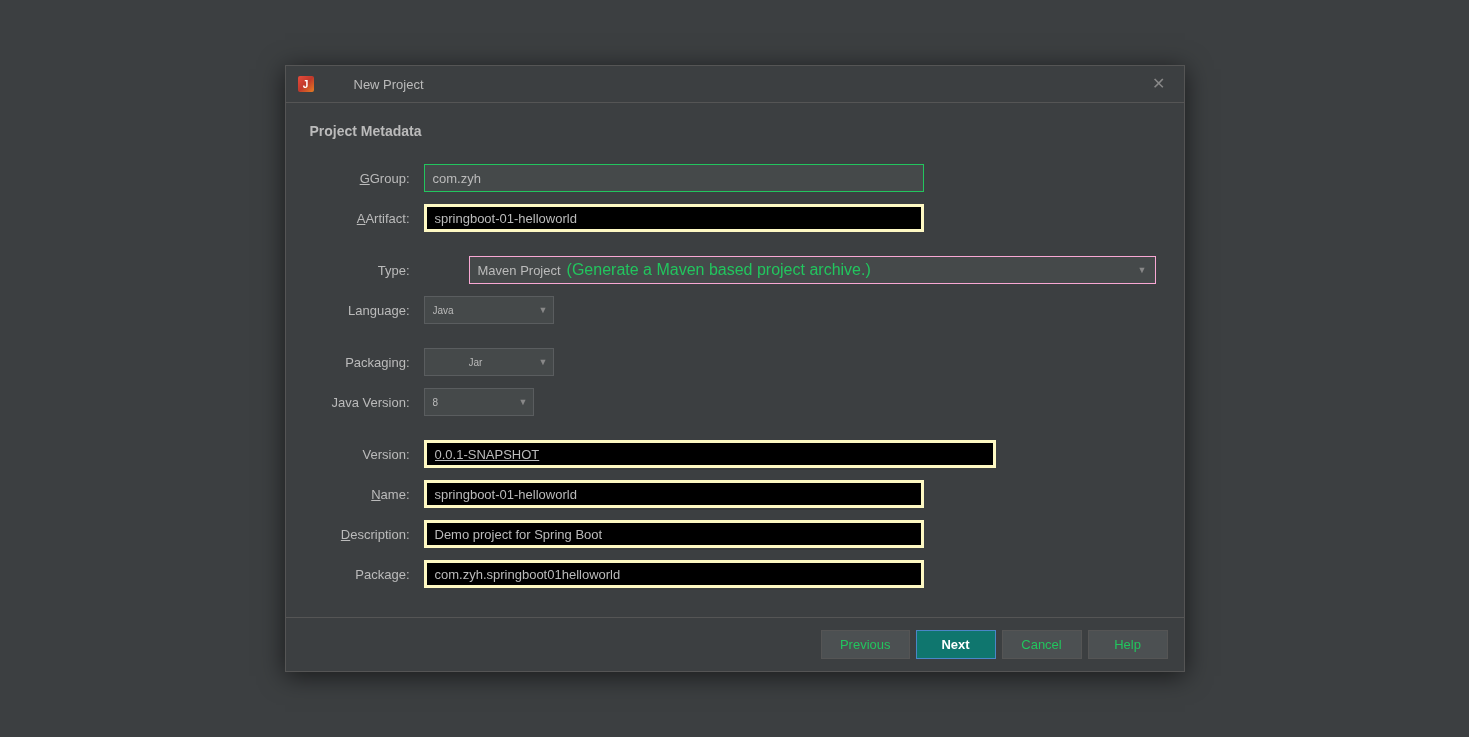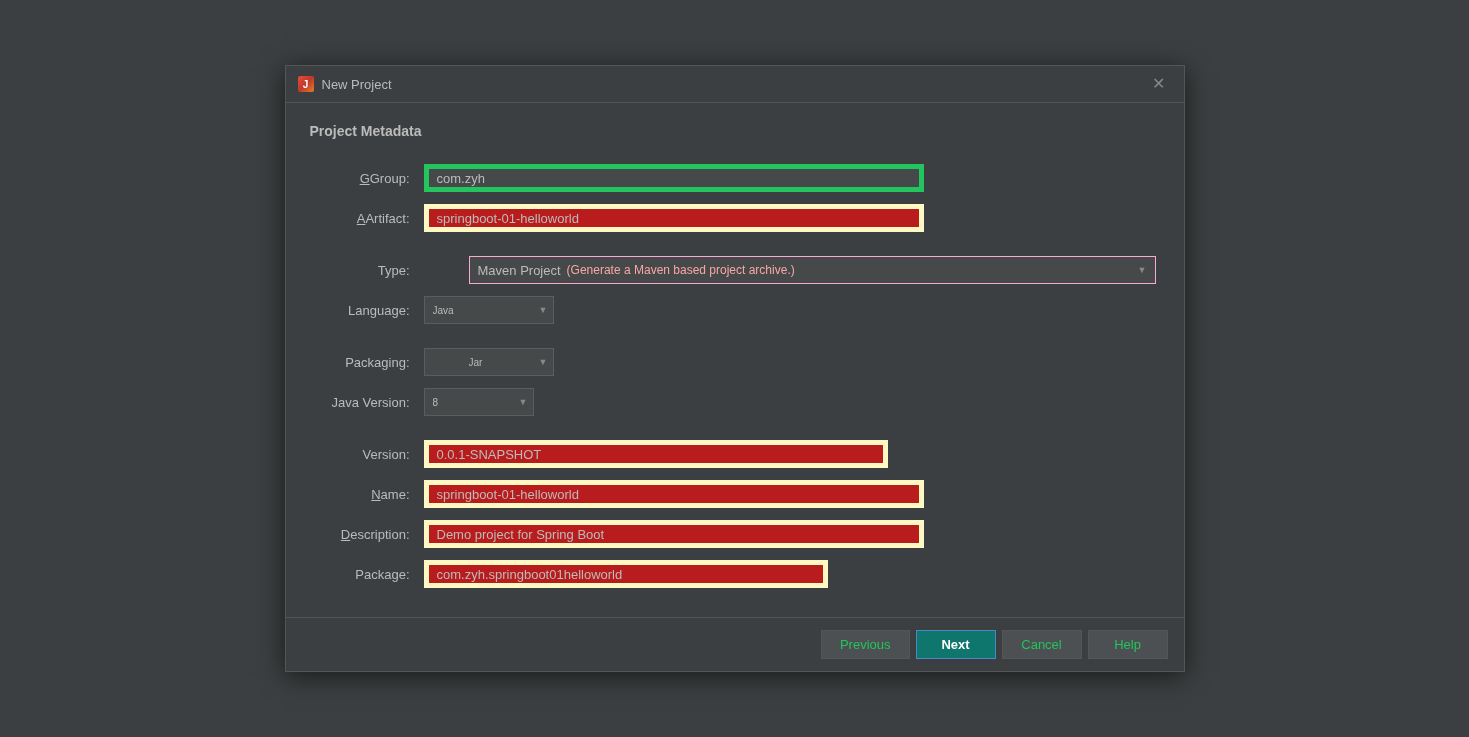--- a/index.html
+++ b/index.html
@@ -49,20 +49,21 @@
       align-items: center;
       justify-content: center;
       font-size: 10px;
       color: white;
       font-weight: bold;
     }
 
     .title-text {
       color: #bbbbbb;
       font-size: 13px;
+      margin-left: 32px;
     }
 
     .close-btn {
       background: none;
       border: none;
       color: #888888;
       cursor: pointer;
       font-size: 16px;
       padding: 2px 6px;
       line-height: 1;
@@ -98,32 +99,32 @@
       color: #bbbbbb;
       white-space: nowrap;
     }
 
     .label-underline {
       text-decoration: underline;
       text-decoration-color: #bbbbbb;
     }
 
     .text-input {
-      background: #b91c1c;
-      border: 5px solid #fef9c3;
+      background: #000000;
+      border: 3px solid #fef9c3;
       color: #bbbbbb;
       padding: 4px 8px;
       font-size: 13px;
       height: 28px;
       outline: none;
       font-family: inherit;
     }
 
     .text-input.focused {
-      border: 5px solid #22c55e;
+      border: 1px solid #22c55e;
       background: #45494a;
     }
 
     .text-input-wide {
       width: 100%;
     }
 
     .select-combo {
       background: #45494a;
       border: 1px solid #5a5d5f;
@@ -168,22 +169,22 @@
       min-width: 340px;
       cursor: pointer;
       margin-left: 45px;
     }
 
     .type-select-display .type-main {
       color: #bbbbbb;
     }
 
     .type-select-display .type-desc {
-      color: #fca5a5;
-      font-size: 12px;
+      color: #22c55e;
+      font-size: 16px;
     }
 
     .dropdown-arrow {
       margin-left: auto;
       color: #888888;
       font-size: 9px;
     }
 
     .spacer-row td {
       height: 6px;
@@ -315,21 +316,21 @@
 
       <tr class="spacer-row">
             <td colspan="2"></td>
           </tr>
 
       <tr>
         <td class="label-cell">
           <span>Version:</span>
         </td>
         <td>
-          <input type="text" class="text-input" style="width: 464px;" value="0.0.1-SNAPSHOT">
+          <input type="text" class="text-input" style="width: 572px; text-decoration: underline;" value="0.0.1-SNAPSHOT">
         </td>
       </tr>
 
       <tr>
         <td class="label-cell">
           <span><span class="label-underline">N</span><span>ame:</span></span>
         </td>
         <td>
           <input type="text" class="text-input" style="width: 500px;" value="springboot-01-helloworld">
         </td>
@@ -342,21 +343,21 @@
         <td>
           <input type="text" class="text-input" style="width: 500px;" value="Demo project for Spring Boot">
         </td>
       </tr>
 
       <tr>
         <td class="label-cell">
           <span>Package:</span>
         </td>
         <td>
-          <input type="text" class="text-input" style="width: 404px;" value="com.zyh.springboot01helloworld">
+          <input type="text" class="text-input" style="width: 500px;" value="com.zyh.springboot01helloworld">
         </td>
       </tr>
     </tbody>
       </table>
   </div>
 
   <div class="footer">
     <button class="btn">Previous</button>
     <button class="btn btn-primary">Next</button>
     <button class="btn">Cancel</button>

